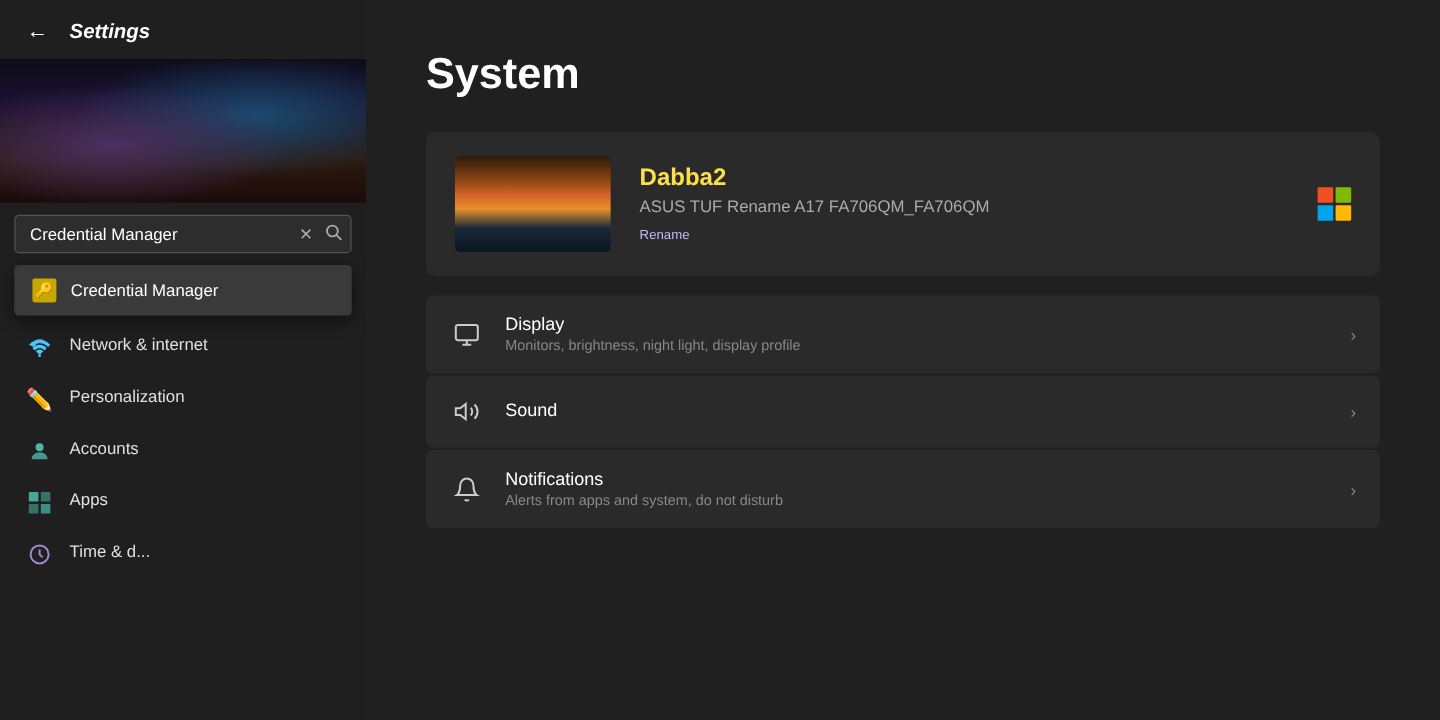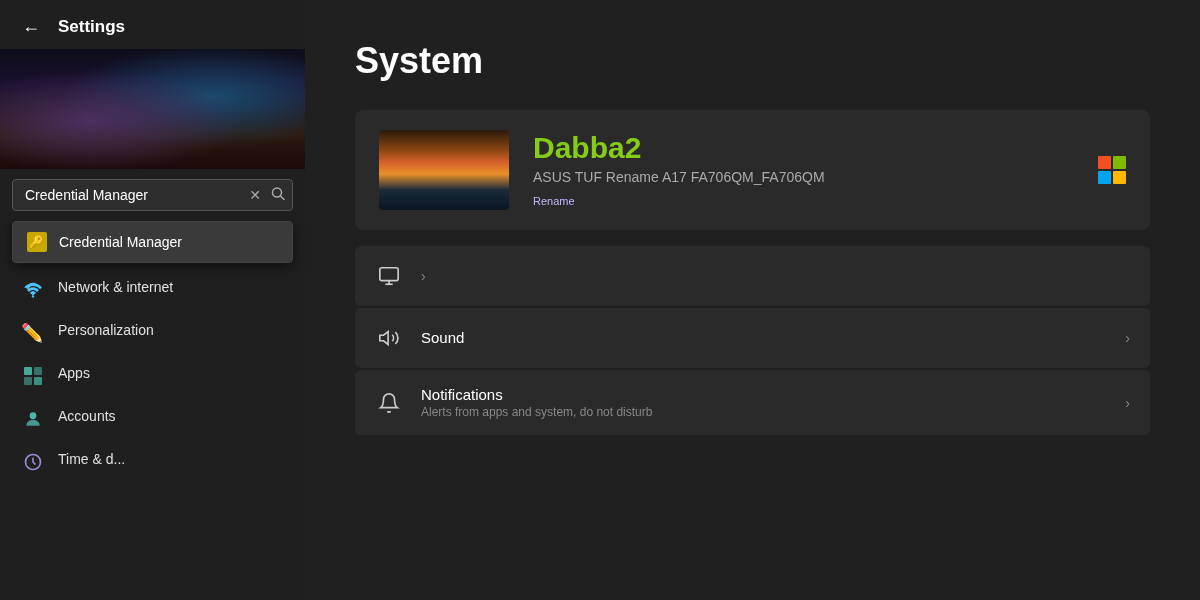--- a/index.html
+++ b/index.html
@@ -38,20 +38,21 @@
       font-size: 18px;
       cursor: pointer;
       padding: 2px 6px;
       border-radius: 4px;
     }
 
     .sidebar-title {
       font-size: 17px;
       font-weight: 600;
       color: #fff;
+      font-style: italic;
     }
 
     
     .profile-area {
       width: 100%;
       height: 120px;
       background: linear-gradient(135deg, #1a1a2e 0%, #2d1b69 40%, #11998e 100%);
       position: relative;
       overflow: hidden;
     }
@@ -223,23 +224,23 @@
       height: 100%;
       background:
         linear-gradient(180deg, #2a1a0a 0%, #8B4513 25%, #d4602a 40%, #e8902a 55%, #1a2a3a 75%, #0a1520 100%);
     }
 
     .device-info {
       flex: 1;
     }
 
     .device-name {
-      font-size: 30px;
+      font-size: 20px;
       font-weight: 700;
-      color: #84cc16;
+      color: #fde047;
       margin-bottom: 4px;
     }
 
     .device-model {
       font-size: 14px;
       color: #aaa;
       margin-bottom: 6px;
     }
 
     .device-rename {
@@ -367,38 +368,38 @@
       <span class="nav-label">Network &amp; internet</span>
     </li>
 
     <li class="nav-item">
       <span class="nav-icon" style="color:#e0a020; font-size:18px;">✏️</span>
       <span class="nav-label">Personalization</span>
     </li>
 
     <li class="nav-item">
       <span class="nav-icon">
+        <svg width="20" height="20" viewBox="0 0 24 24" fill="#4db6ac">
+          <circle cx="12" cy="8" r="4"></circle>
+          <path d="M4 20c0-4 3.6-7 8-7s8 3 8 7" opacity="0.8"></path>
+        </svg>
+      </span>
+      <span class="nav-label">Accounts</span>
+    </li>
+
+    <li class="nav-item">
+      <span class="nav-icon">
         <svg width="20" height="20" viewBox="0 0 20 20">
           <rect x="1" y="1" width="8" height="8" fill="#4a9" rx="1"></rect>
           <rect x="11" y="1" width="8" height="8" fill="#4a9" rx="1" opacity="0.6"></rect>
           <rect x="1" y="11" width="8" height="8" fill="#4a9" rx="1" opacity="0.6"></rect>
           <rect x="11" y="11" width="8" height="8" fill="#4a9" rx="1" opacity="0.8"></rect>
         </svg>
       </span>
       <span class="nav-label">Apps</span>
-    </li>
-
-    <li class="nav-item">
-      <span class="nav-icon">
-        <svg width="20" height="20" viewBox="0 0 24 24" fill="#4db6ac">
-          <circle cx="12" cy="8" r="4"></circle>
-          <path d="M4 20c0-4 3.6-7 8-7s8 3 8 7" opacity="0.8"></path>
-        </svg>
-      </span>
-      <span class="nav-label">Accounts</span>
     </li>
 
     <li class="nav-item">
       <span class="nav-icon">
         <svg width="20" height="20" viewBox="0 0 24 24" fill="none" stroke="#9c88d4" stroke-width="2">
           <circle cx="12" cy="12" r="9"></circle>
           <polyline points="12,7 12,12 15,15"></polyline>
         </svg>
       </span>
       <span class="nav-label">Time &amp; d...</span>
@@ -432,20 +433,24 @@
   <div class="settings-list">
 
     <div class="setting-row">
       <div class="setting-icon">
         <svg width="22" height="22" viewBox="0 0 24 24" fill="none" stroke="#ccc" stroke-width="1.8">
           <rect x="2" y="3" width="20" height="14" rx="2"></rect>
           <line x1="8" y1="21" x2="16" y2="21"></line>
           <line x1="12" y1="17" x2="12" y2="21"></line>
         </svg>
       </div>
+      <div class="setting-text">
+        <div class="setting-label">Display</div>
+        <div class="setting-desc">Monitors, brightness, night light, display profile</div>
+      </div>
       <span class="setting-chevron">›</span>
     </div>
 
     <div class="setting-row">
       <div class="setting-icon">
         <svg width="22" height="22" viewBox="0 0 24 24" fill="none" stroke="#ccc" stroke-width="1.8">
           <polygon points="11,5 6,9 2,9 2,15 6,15 11,19"></polygon>
           <path d="M15.5 8.5a5 5 0 0 1 0 7"></path>
           <path d="M19 5.5a9 9 0 0 1 0 13"></path>
         </svg>

